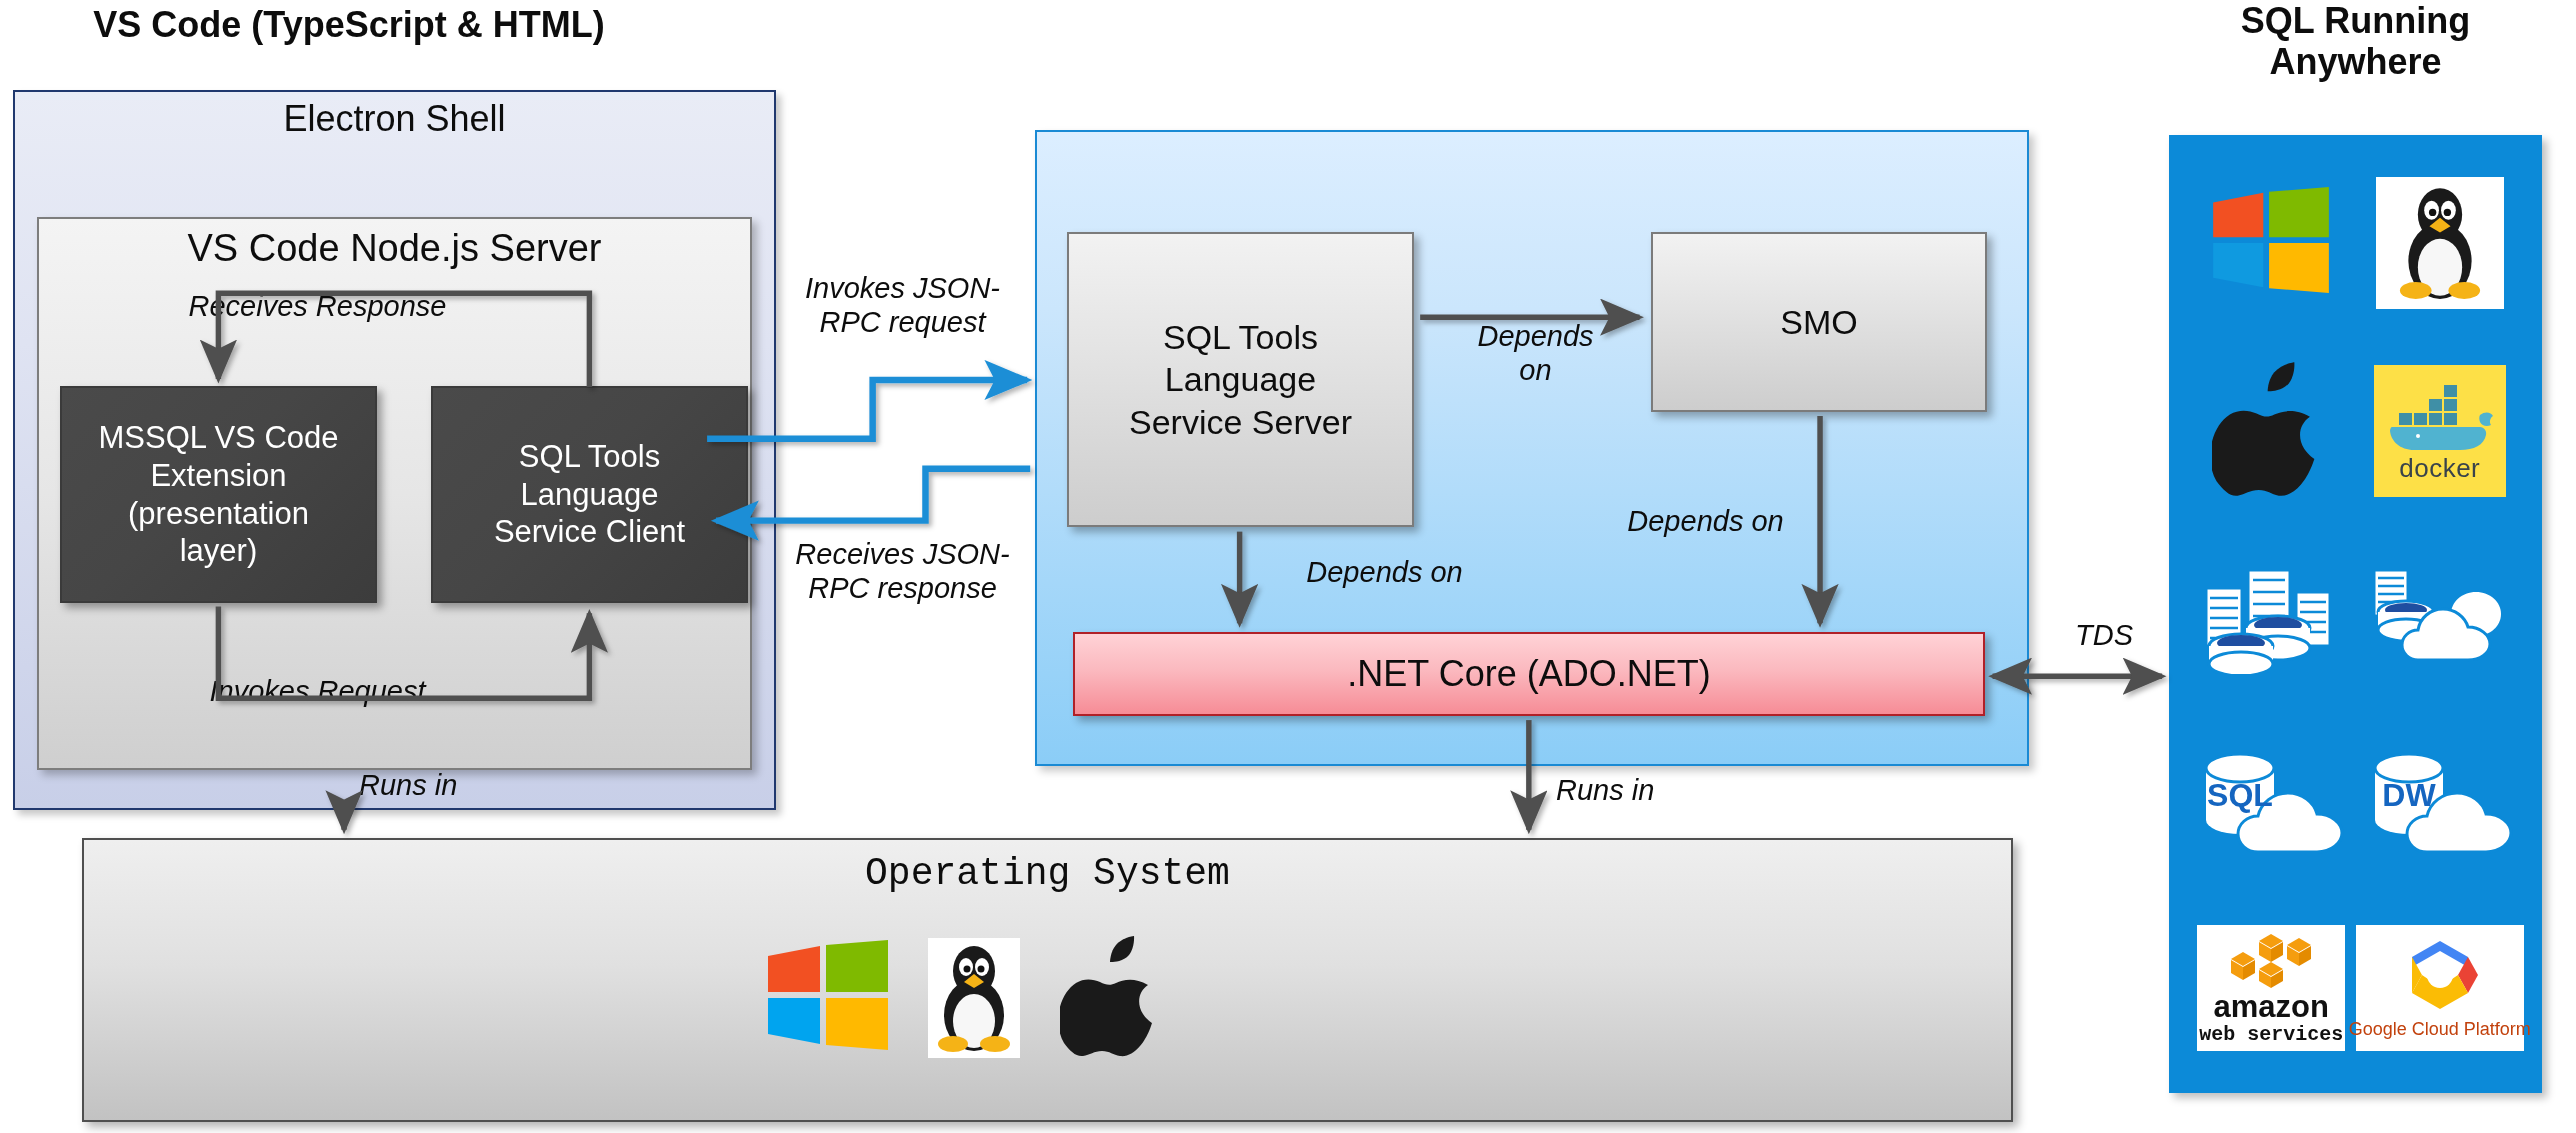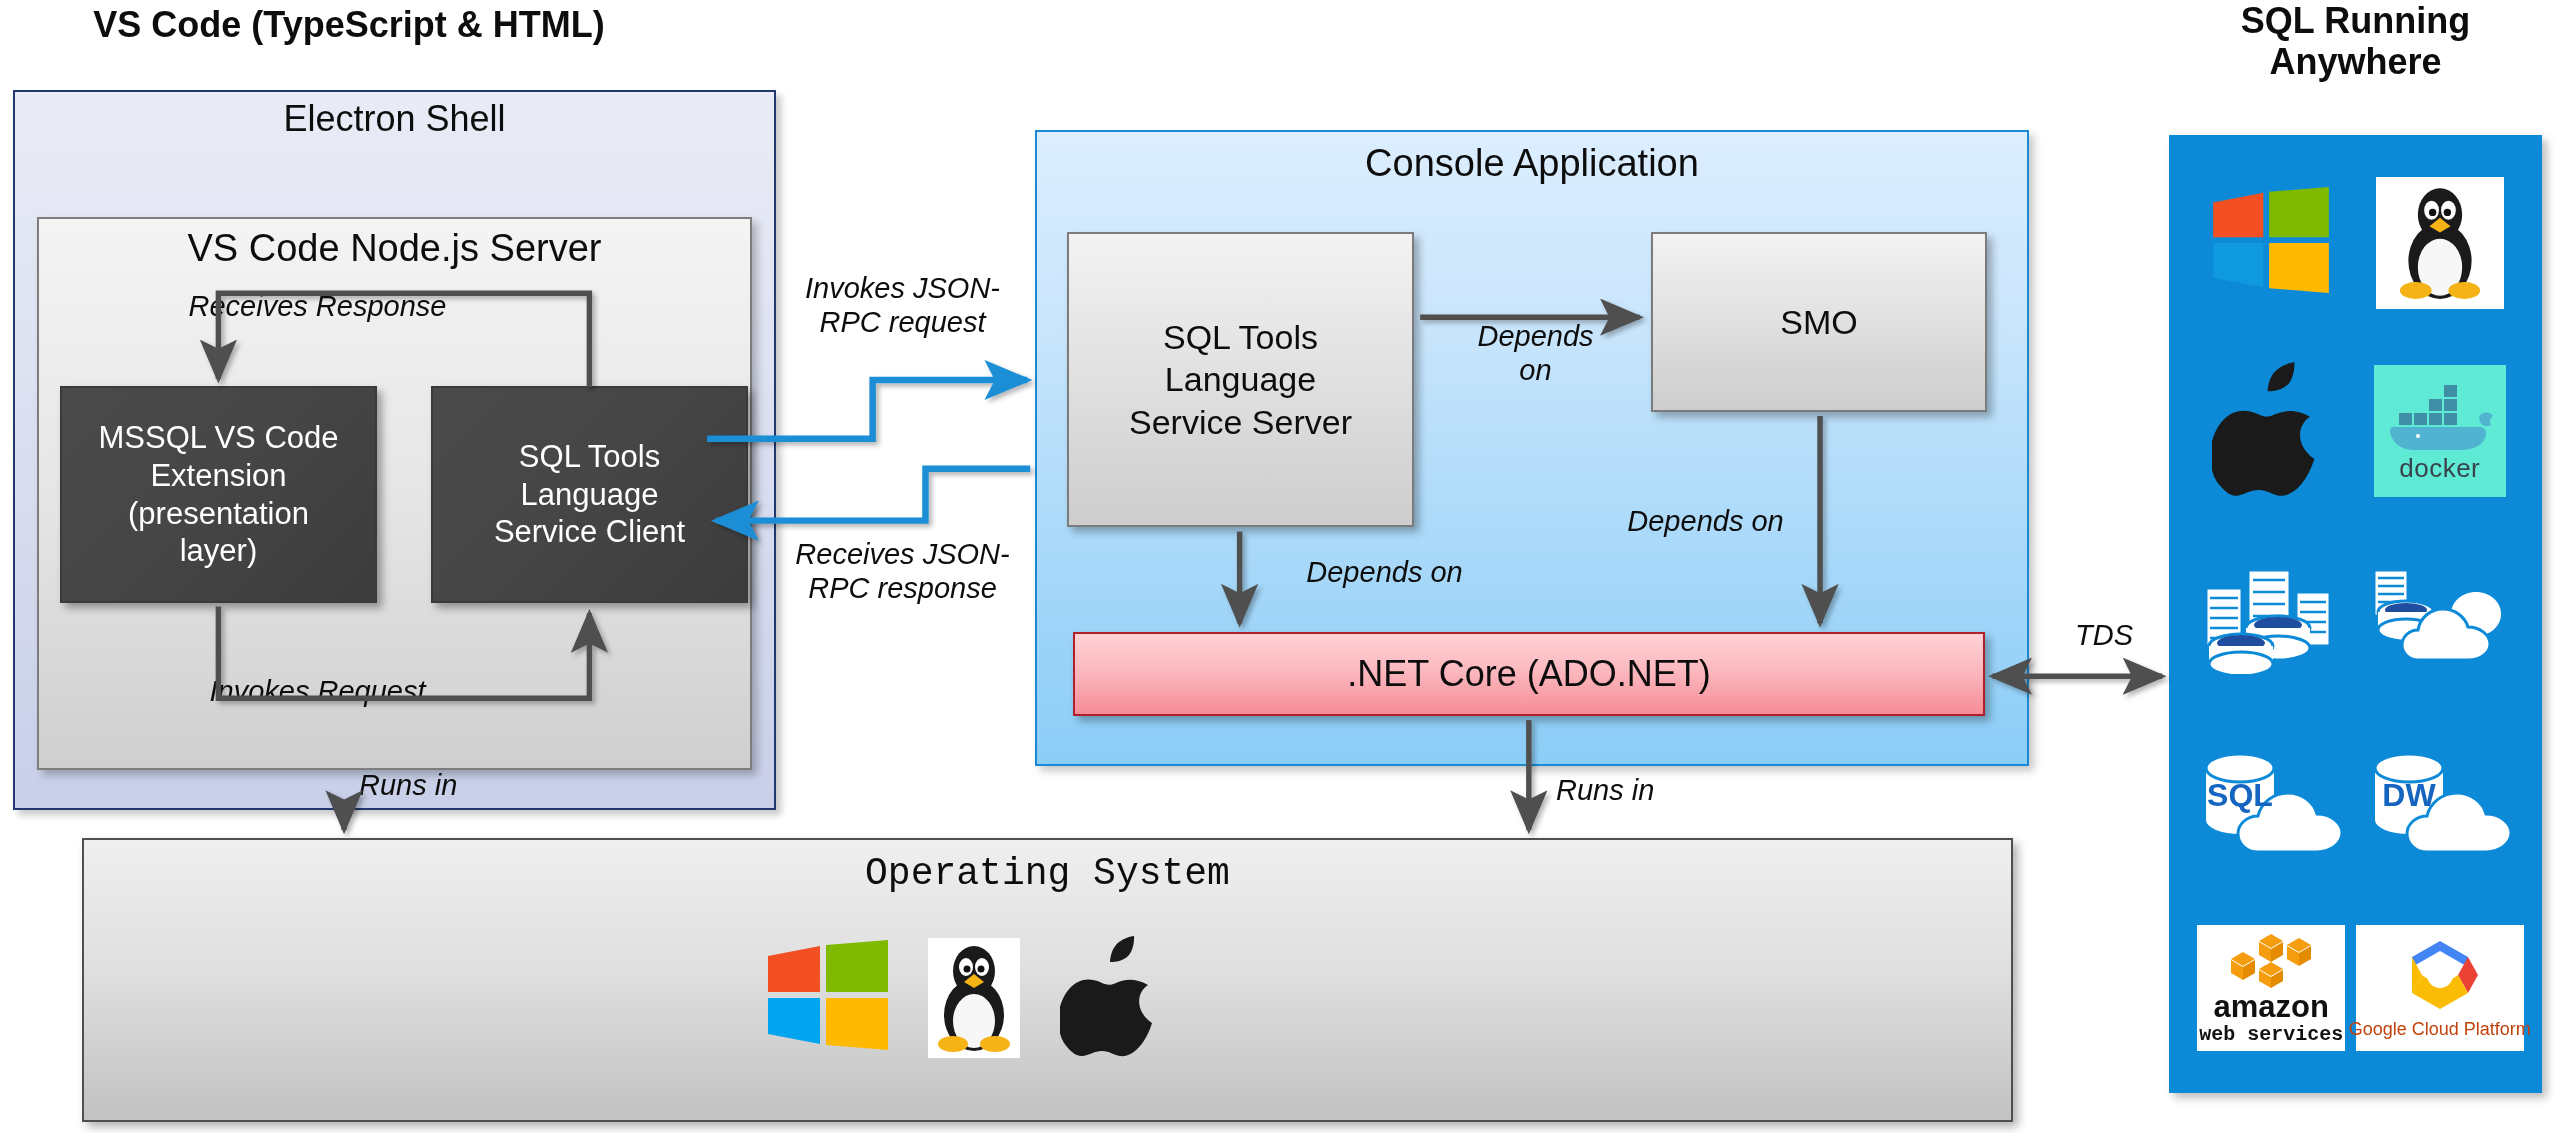--- a/index.html
+++ b/index.html
@@ -207,21 +207,20 @@
 (presentation
 layer)</div>
   <div class="dark-box" id="sts-client">SQL Tools
 Language
 Service Client</div>
 
   <div class="edge-label" style="left:108px; top:289px; width:419px;">Receives Response</div>
   <div class="edge-label" style="left:108px; top:674px; width:419px;">Invokes Request</div>
 
   <div id="console-app"></div>
-  <div class="lbl" id="console-app-title">Console Application</div>
 
   <div class="gray-box" id="stls-server">SQL Tools
 Language
 Service Server</div>
   <div class="gray-box" id="smo-box">SMO</div>
 
   <div id="dotnet-core">.NET Core (ADO.NET)</div>
 
   <div class="edge-label" style="left:1436px; top:319px; width:199px;">Depends
 on</div>
@@ -309,21 +308,21 @@
       <div class="cloud-cell">
         <span>
           <svg width="118" height="140" viewBox="0 0 106 126">
             <path d="M69 22c6-8 5-19 5-19s-11 1-18 9c-6 7-6 17-6 17s12 1 19-7z" fill="#1a1a1a"></path>
             <path d="M88 52c-9 6-12 18-5 29 4 6 9 9 9 9s-4 14-12 23c-6 7-13 11-20 10-7-1-10-5-18-5s-12 4-19 5c-7 1-13-5-19-13C-8 89 0 60 16 50c8-5 17-4 24-1 6 3 10 4 16 1 7-3 18-6 32 2z" fill="#1a1a1a"></path>
           </svg>
         </span>
       </div>
 
       <div class="cloud-cell">
-        <span class="white-tile" style="width:132px;height:132px;background:#5eead4;flex-direction:column;gap:2px;">
+        <span class="white-tile" style="width:132px;height:132px;background:#fde047;flex-direction:column;gap:2px;">
           <svg width="112" height="72" viewBox="0 0 112 72">
             <g fill="#3f8fa6">
               <rect x="30" y="34" width="13" height="12"></rect>
               <rect x="45" y="34" width="13" height="12"></rect>
               <rect x="60" y="34" width="13" height="12"></rect>
               <rect x="45" y="20" width="13" height="12"></rect>
               <rect x="60" y="20" width="13" height="12"></rect>
               <rect x="60" y="6" width="13" height="12"></rect>
               <rect x="15" y="34" width="13" height="12"></rect>
             </g>

